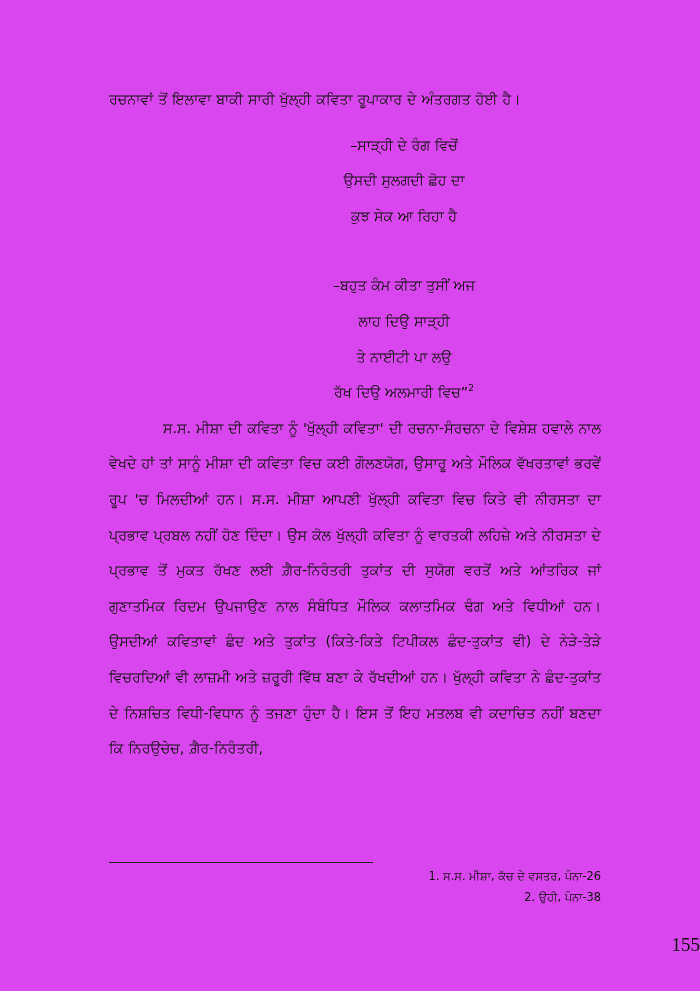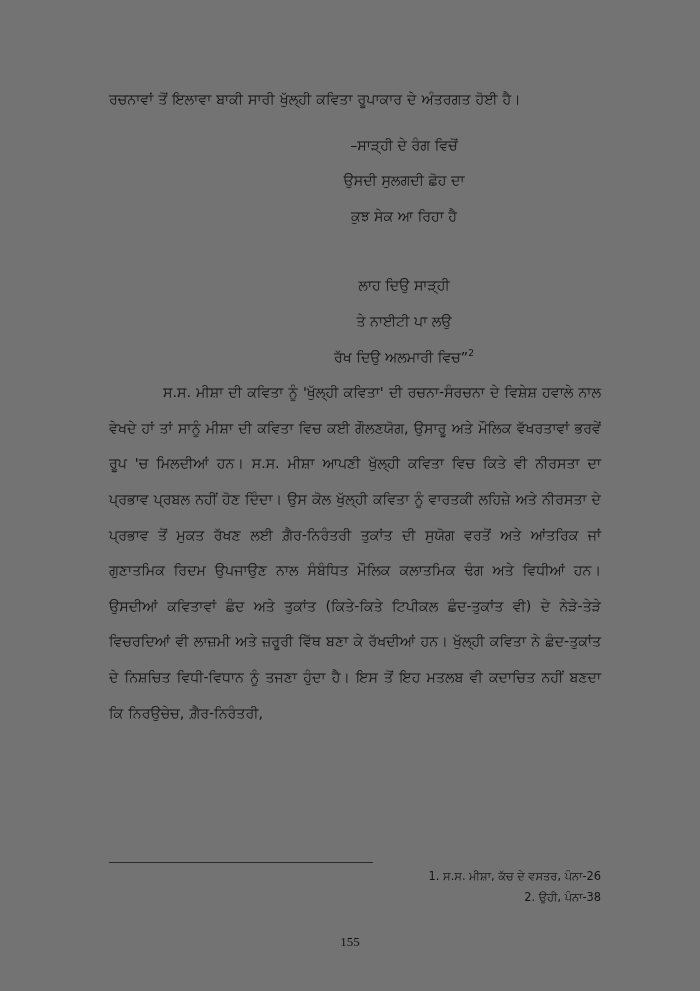--- a/index.html
+++ b/index.html
@@ -15,21 +15,21 @@
     position: relative;
     overflow: hidden;
   }
 
   .page {
     position: absolute;
     left: 0;
     top: 0;
     width: 700px;
     height: 991px;
-    background: #737373;
+    background: #d946ef;
   }
 
   .content {
     position: absolute;
     left: 109px;
     top: 82px;
     width: 492px;
   }
 
   
@@ -93,23 +93,23 @@
     color: #141414;
     white-space: nowrap;
     text-align: right;
   }
 
   .page-number {
     position: absolute;
     left: 0;
     top: 934px;
     width: 700px;
-    text-align: center;
+    text-align: right;
     font-family: "Liberation Serif", "DejaVu Serif", serif;
-    font-size: 13px;
+    font-size: 19px;
     color: #111111;
   }
 </style>
 </head>
 <body>
 
 <div class="page">
 
   <div class="content">
 
@@ -120,20 +120,21 @@
 
     <div class="verse">
       <p class="verse-line">–ਸਾੜ੍ਹੀ ਦੇ ਰੰਗ ਵਿਚੋਂ</p>
       <p class="verse-line">ਉਸਦੀ ਸੁਲਗਦੀ ਛੋਹ ਦਾ</p>
       <p class="verse-line">ਕੁਝ ਸੇਕ ਆ ਰਿਹਾ ਹੈ</p>
     </div>
 
     <div class="spacer-lg"></div>
 
     <div class="verse">
+      <p class="verse-line">–ਬਹੁਤ ਕੰਮ ਕੀਤਾ ਤੁਸੀਂ ਅਜ</p>
       <p class="verse-line">ਲਾਹ ਦਿਉ ਸਾੜ੍ਹੀ</p>
       <p class="verse-line">ਤੇ ਨਾਈਟੀ ਪਾ ਲਉ</p>
       <p class="verse-line"><span>ਰੱਖ ਦਿਉ ਅਲਮਾਰੀ ਵਿਚ”</span><sup>2</sup></p>
     </div>
 
     <p class="para para-indent">ਸ.ਸ. ਮੀਸ਼ਾ ਦੀ ਕਵਿਤਾ ਨੂੰ 'ਖੁੱਲ੍ਹੀ ਕਵਿਤਾ' ਦੀ ਰਚਨਾ-ਸੰਰਚਨਾ ਦੇ ਵਿਸ਼ੇਸ਼ ਹਵਾਲੇ ਨਾਲ ਵੇਖਦੇ ਹਾਂ ਤਾਂ ਸਾਨੂੰ ਮੀਸ਼ਾ ਦੀ ਕਵਿਤਾ ਵਿਚ ਕਈ ਗੌਲਣਯੋਗ, ਉਸਾਰੂ ਅਤੇ ਮੌਲਿਕ ਵੱਖਰਤਾਵਾਂ ਭਰਵੇਂ ਰੂਪ 'ਚ ਮਿਲਦੀਆਂ ਹਨ। ਸ.ਸ. ਮੀਸ਼ਾ ਆਪਣੀ ਖੁੱਲ੍ਹੀ ਕਵਿਤਾ ਵਿਚ ਕਿਤੇ ਵੀ ਨੀਰਸਤਾ ਦਾ ਪ੍ਰਭਾਵ ਪ੍ਰਬਲ ਨਹੀਂ ਹੋਣ ਦਿੰਦਾ। ਉਸ ਕੋਲ ਖੁੱਲ੍ਹੀ ਕਵਿਤਾ ਨੂੰ ਵਾਰਤਕੀ ਲਹਿਜ਼ੇ ਅਤੇ ਨੀਰਸਤਾ ਦੇ ਪ੍ਰਭਾਵ ਤੋਂ ਮੁਕਤ ਰੱਖਣ ਲਈ ਗ਼ੈਰ-ਨਿਰੰਤਰੀ ਤੁਕਾਂਤ ਦੀ ਸੁਯੋਗ ਵਰਤੋਂ ਅਤੇ ਆਂਤਰਿਕ ਜਾਂ ਗੁਣਾਤਮਿਕ ਰਿਦਮ ਉਪਜਾਉਣ ਨਾਲ ਸੰਬੰਧਿਤ ਮੌਲਿਕ ਕਲਾਤਮਿਕ ਢੰਗ ਅਤੇ ਵਿਧੀਆਂ ਹਨ। ਉਸਦੀਆਂ ਕਵਿਤਾਵਾਂ ਛੰਦ ਅਤੇ ਤੁਕਾਂਤ (ਕਿਤੇ-ਕਿਤੇ ਟਿਪੀਕਲ ਛੰਦ-ਤੁਕਾਂਤ ਵੀ) ਦੇ ਨੇੜੇ-ਤੇੜੇ ਵਿਚਰਦਿਆਂ ਵੀ ਲਾਜ਼ਮੀ ਅਤੇ ਜ਼ਰੂਰੀ ਵਿੱਥ ਬਣਾ ਕੇ ਰੱਖਦੀਆਂ ਹਨ। ਖੁੱਲ੍ਹੀ ਕਵਿਤਾ ਨੇ ਛੰਦ-ਤੁਕਾਂਤ ਦੇ ਨਿਸ਼ਚਿਤ ਵਿਧੀ-ਵਿਧਾਨ ਨੂੰ ਤਜਣਾ ਹੁੰਦਾ ਹੈ। ਇਸ ਤੋਂ ਇਹ ਮਤਲਬ ਵੀ ਕਦਾਚਿਤ ਨਹੀਂ ਬਣਦਾ ਕਿ ਨਿਰਉਚੇਚ, ਗ਼ੈਰ-ਨਿਰੰਤਰੀ,</p>
 
   </div>
 
   <div class="footnotes">

